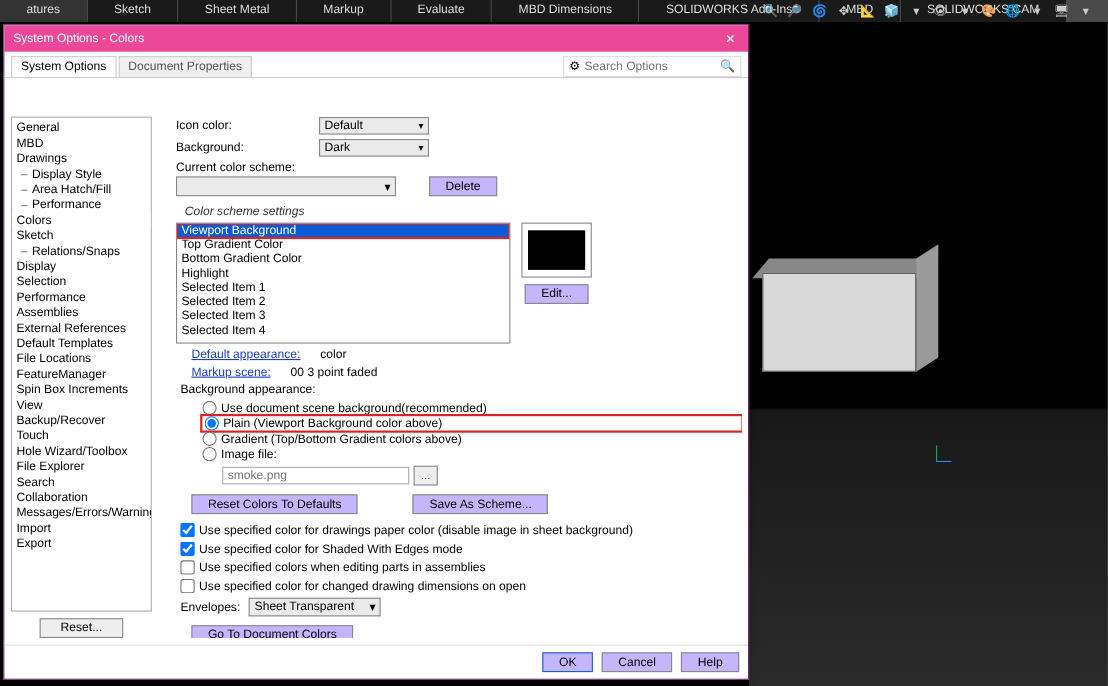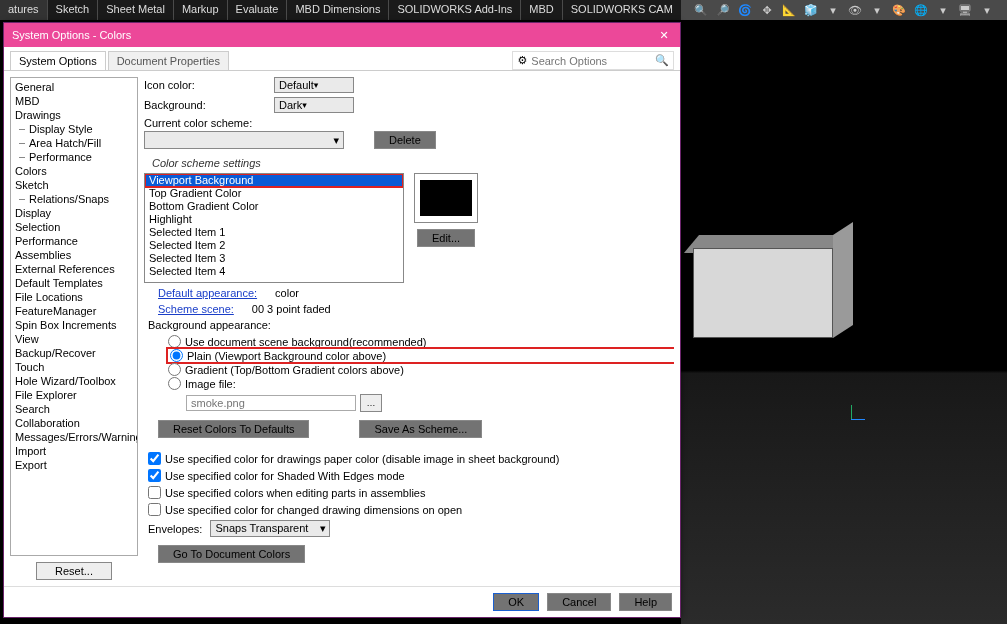--- a/index.html
+++ b/index.html
@@ -1,58 +1,58 @@
 <!DOCTYPE html>
 <html><head>
 <meta charset="utf-8">
 <style>
   * { box-sizing: border-box; margin: 0; padding: 0; font-family: "Segoe UI", Arial, sans-serif; font-size: 11px; }
   body { width: 1007px; height: 624px; background: #000; position: relative; overflow: hidden; }
 
   
   .ribbon { display: flex; background: #4a4a4a; height: 20px; }
-  .ribbon-tab { padding: 3px 8px; color: #ddd; background: #1a1a1a; margin-right: 1px; cursor: pointer; }
+  .ribbon-tab { padding: 3px 24px; color: #ddd; background: #1a1a1a; margin-right: 1px; cursor: pointer; }
   .ribbon-tab.first { background: #333; }
 
   
   .hud { position: absolute; right: 12px; top: 2px; display: flex; gap: 6px; align-items: center; }
   .hud span { width: 16px; height: 16px; display: inline-flex; align-items: center; justify-content: center; color: #ccc; }
 
   
   .dialog { position: absolute; left: 3px; top: 22px; width: 678px; height: 596px; background: #fff; border: 1px solid #6b246b; box-shadow: 0 0 6px rgba(0,0,0,.4); display: flex; flex-direction: column; }
   .titlebar { background: #ec4899; color: #fff; padding: 4px 8px; display: flex; justify-content: space-between; align-items: center; height: 24px; }
   .titlebar .close { width: 16px; height: 16px; display: flex; align-items: center; justify-content: center; cursor: pointer; }
 
   .tabrow { display: flex; align-items: center; padding: 4px 6px 0 6px; border-bottom: 1px solid #ccc; position: relative; }
   .tab { padding: 3px 8px; border: 1px solid #ccc; border-bottom: none; background: #fff; margin-right: 2px; cursor: pointer; }
   .tab.inactive { background: #f0f0f0; color: #555; }
   .search-wrap { margin-left: auto; display: flex; align-items: center; gap: 4px; border: 1px solid #ddd; padding: 2px 4px; }
   .search-wrap input { border: none; outline: none; width: 120px; }
 
-  .dialog-body { flex: 1; display: flex; padding: 6px; gap: 6px; overflow: hidden; }
+  .dialog-body { flex: 1; display: flex; padding: 6px; gap: 22px; overflow: hidden; margin-top: 29px; }
 
   .sidebar { width: 128px; display: flex; flex-direction: column; }
   .sidebar-list { border: 1px solid #aaa; flex: 1; overflow: auto; padding: 2px 0; }
   .sidebar-item { padding: 1px 4px; cursor: pointer; white-space: nowrap; }
   .sidebar-item.indent { padding-left: 18px; position: relative; }
   .sidebar-item.indent::before { content:""; position:absolute; left:8px; top:50%; width:6px; height:1px; background:#888;}
   .sidebar-item.selected { background: #fff; }
   .reset-btn { margin-top: 6px; align-self: center; padding: 2px 18px; border: 1px solid #888; background: #eee; cursor: pointer; }
 
   .main { flex: 1; display: flex; flex-direction: column; gap: 4px; overflow: auto; }
   .formrow { display: flex; align-items: center; gap: 10px; }
   .formrow label { width: 120px; }
-  .dropdown { width: 80px; border: 1px solid #888; background: #eaeaea; padding: 1px 4px; display: flex; align-items: center; cursor: pointer; }
+  .dropdown { width: 100px; border: 1px solid #888; background: #eaeaea; padding: 1px 4px; display: flex; justify-content: space-between; align-items: center; cursor: pointer; }
   .dropdown .chev { font-size: 9px; }
   .widebox { width: 200px; border: 1px solid #888; background: #eaeaea; height: 18px; display:flex; align-items:center; justify-content:flex-end; padding:0 4px; cursor:pointer;}
-  .btn { border: 1px solid #888; background: #737373; padding: 2px 14px; cursor: pointer; }
+  .btn { border: 1px solid #888; background: #c4b5fd; padding: 2px 14px; cursor: pointer; }
 
   .fieldset-label { color: #333; margin-top: 4px; padding-left: 8px; font-style: italic;}
   .scheme-row { display: flex; gap: 10px; align-items: flex-start; }
-  .listbox { width: 260px; height: 110px; border: 1px solid #888; overflow-y: scroll; background: #fff; position: relative; }
+  .listbox { width: 304px; height: 110px; border: 1px solid #888; overflow-y: scroll; background: #fff; position: relative; }
   .listbox-item { padding: 0 4px; line-height: 13px; cursor: pointer; }
   .listbox-item.selected { background: #0a5bd6; color: #fff; }
   .highlight-red { outline: 2px solid #d22; outline-offset: -1px; }
   .swatch-col { display:flex; flex-direction:column; align-items:center; gap:6px;}
   .swatch { width: 64px; height: 50px; border: 1px solid #888; background: #fff; display:flex; align-items:center; justify-content:center; padding:4px;}
   .swatch-inner { width: 52px; height: 36px; background:#000; }
 
   .linkrow { color: #1a3ec8; text-decoration: underline; cursor: pointer; }
   .inline { display:flex; gap:18px; align-items:center; padding-left:14px;}
   .inline .val { color:#000; text-decoration:none;}
@@ -224,21 +224,21 @@
             </div>
           <button class="btn">Edit...</button>
         </div>
       </div>
 
       <div class="inline">
         <span class="linkrow">Default appearance:</span>
         <span class="val">color</span>
       </div>
       <div class="inline">
-        <span class="linkrow">Scheme scene:</span>
+        <span class="linkrow">Markup scene:</span>
         <span class="val">00 3 point faded</span>
       </div>
 
       <div style="padding-left:4px;">Background appearance:</div>
       <div class="radiogroup">
         <label class="radiorow">
             <input type="radio" name="bg" style="">
             <span>Use document scene background(recommended)</span>
           </label>
         <label class="radiorow radio-highlight">
@@ -278,21 +278,21 @@
           <span>Use specified colors when editing parts in assemblies</span>
         </label>
       <label class="chkrow">
           <input type="checkbox" style="">
           <span>Use specified color for changed drawing dimensions on open</span>
         </label>
 
       <div class="envrow">
         <span>Envelopes:</span>
         <div class="envdrop">
-          <span>Snaps Transparent</span>
+          <span>Sheet Transparent</span>
           <span class="chev">▾</span>
         </div>
       </div>
 
       <div style="padding-left:14px; margin-top:4px;">
         <button class="btn">Go To Document Colors</button>
       </div>
     </div>
   </div>
 

